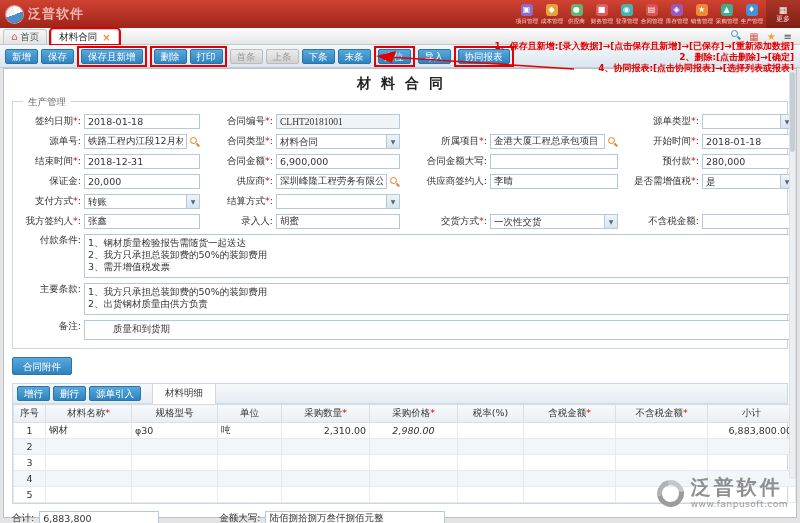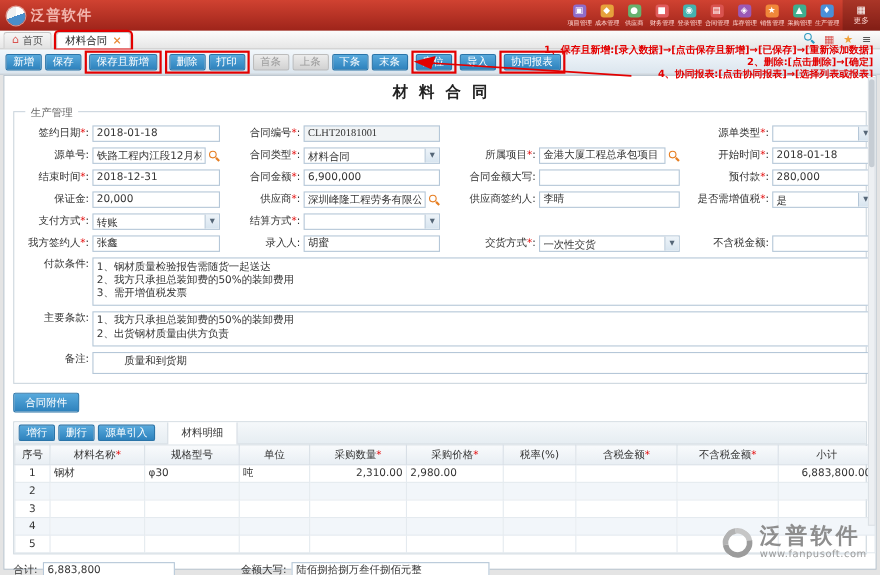--- a/index.html
+++ b/index.html
@@ -353,21 +353,21 @@
               <th>小计</th>
             </tr>
           </thead>
           <tbody>
             <tr>
               <td style="text-align: center;">1</td>
               <td style="text-align: left;">钢材</td>
               <td style="text-align: left;">φ30</td>
               <td style="text-align: left;">吨</td>
               <td style="text-align: right;">2,310.00</td>
-              <td style="text-align: left;">2,980.00</td>
+              <td style="text-align: center; font-style: italic;">2,980.00</td>
               <td style="text-align: right;"></td>
               <td style="text-align: right;"></td>
               <td style="text-align: right;"></td>
               <td style="text-align: right;">6,883,800.00</td>
             </tr>
             <tr>
               <td style="text-align: center;">2</td>
               <td style="text-align: left;"></td>
               <td style="text-align: left;"></td>
               <td style="text-align: left;"></td>

